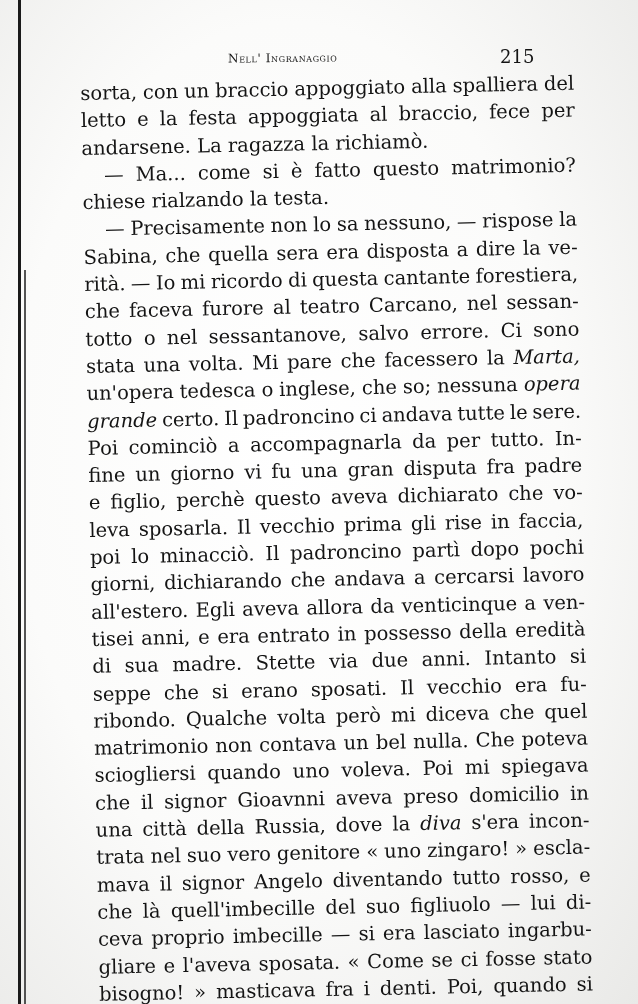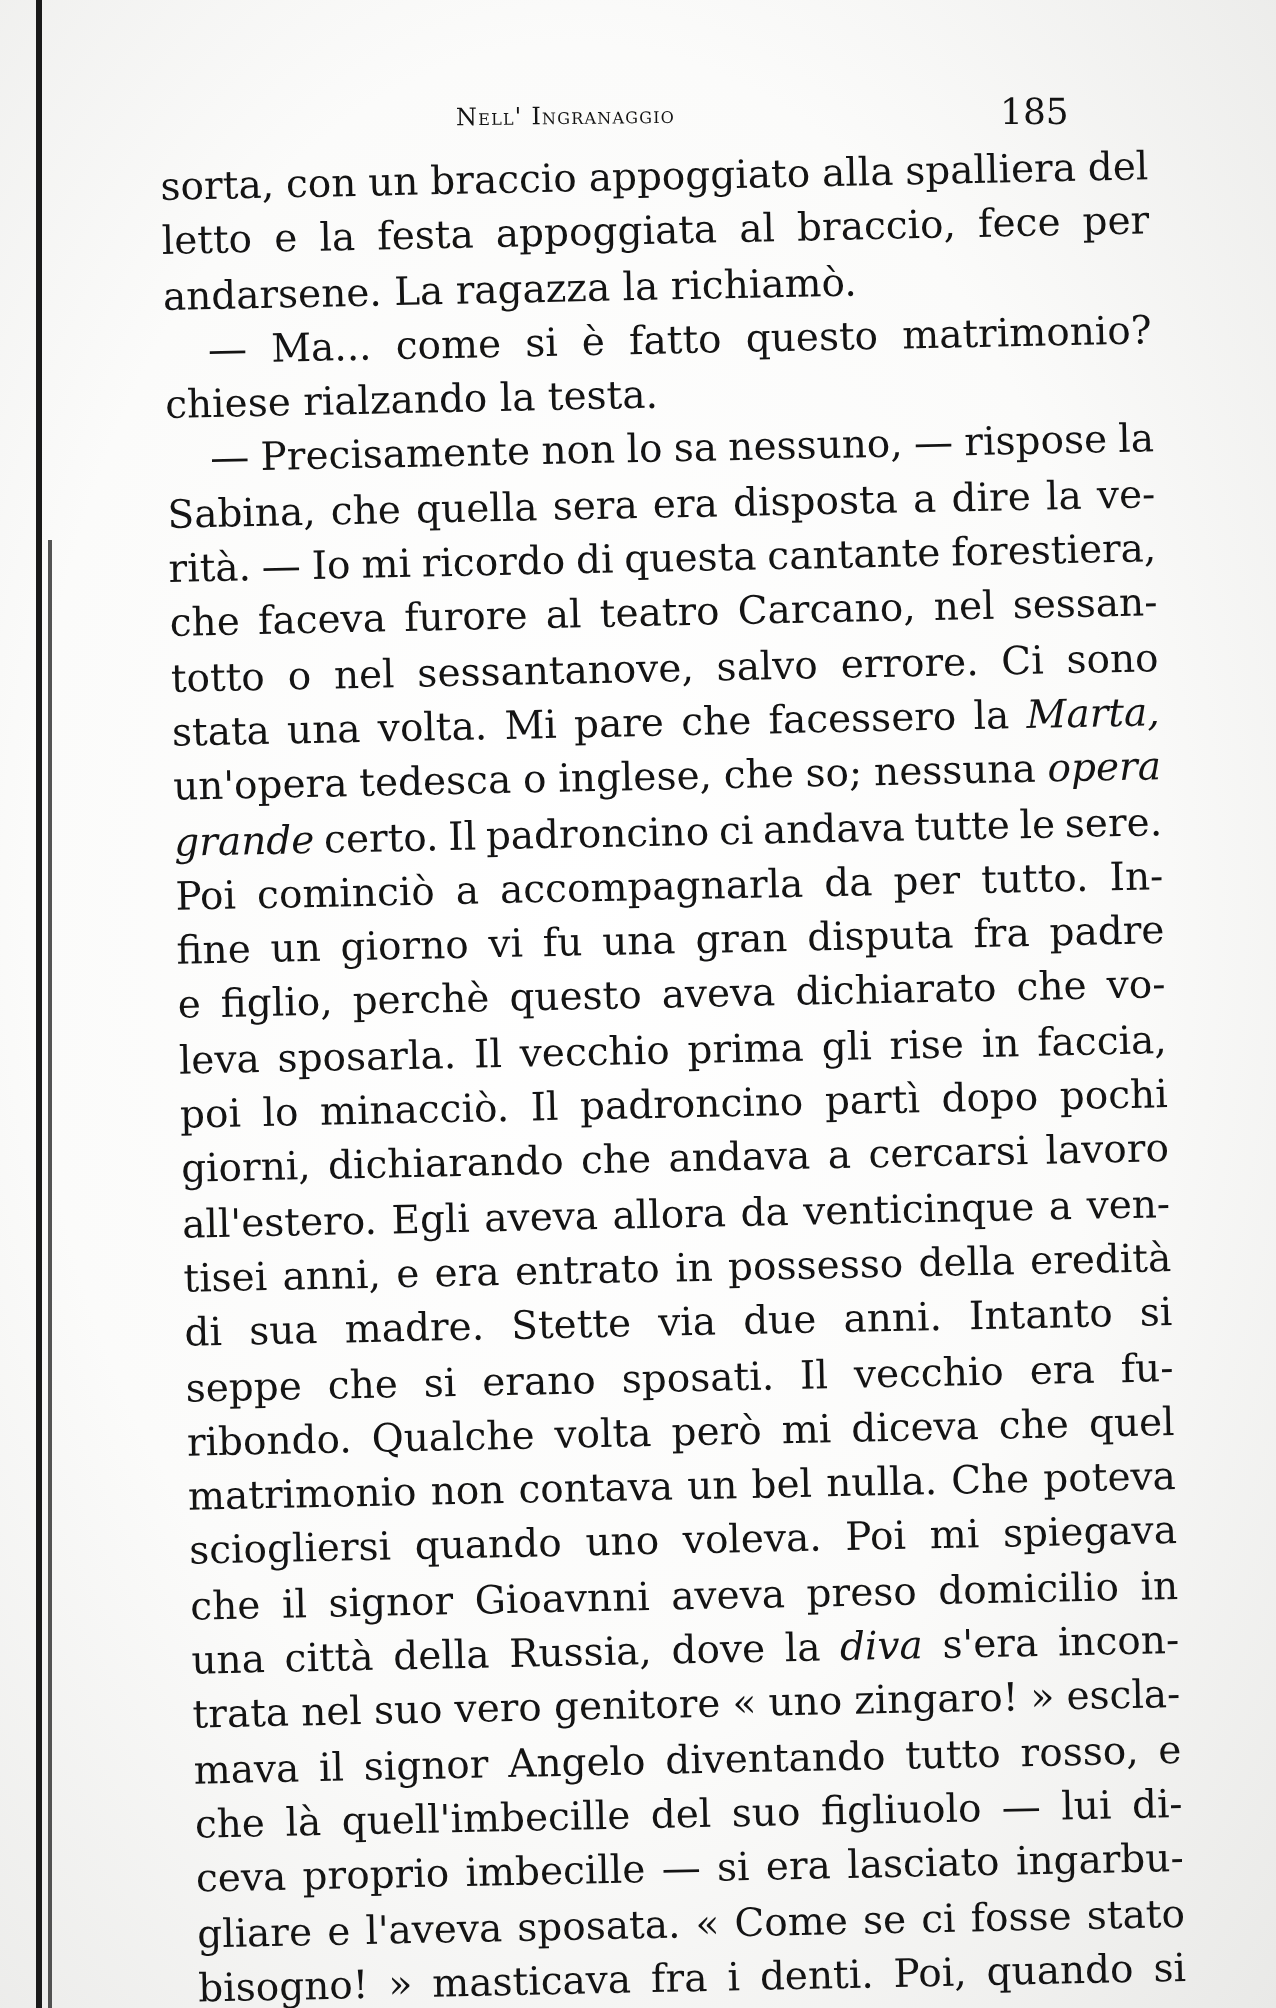--- a/index.html
+++ b/index.html
@@ -51,21 +51,21 @@
 </style>
 </head>
 <body>
 
 <div class="page">
   <div class="spine"></div>
   <div class="spine2"></div>
 
   <div class="header">
     <span class="running-title">Nell' Ingranaggio</span>
-    <span class="page-number">185</span>
+    <span class="page-number">215</span>
   </div>
 
   <div class="body-text" id="body-text">
       <div class="line">
         <span class="w">sorta,</span>
         <span class="w">con</span>
         <span class="w">un</span>
         <span class="w">braccio</span>
         <span class="w">appoggiato</span>
         <span class="w">alla</span>

